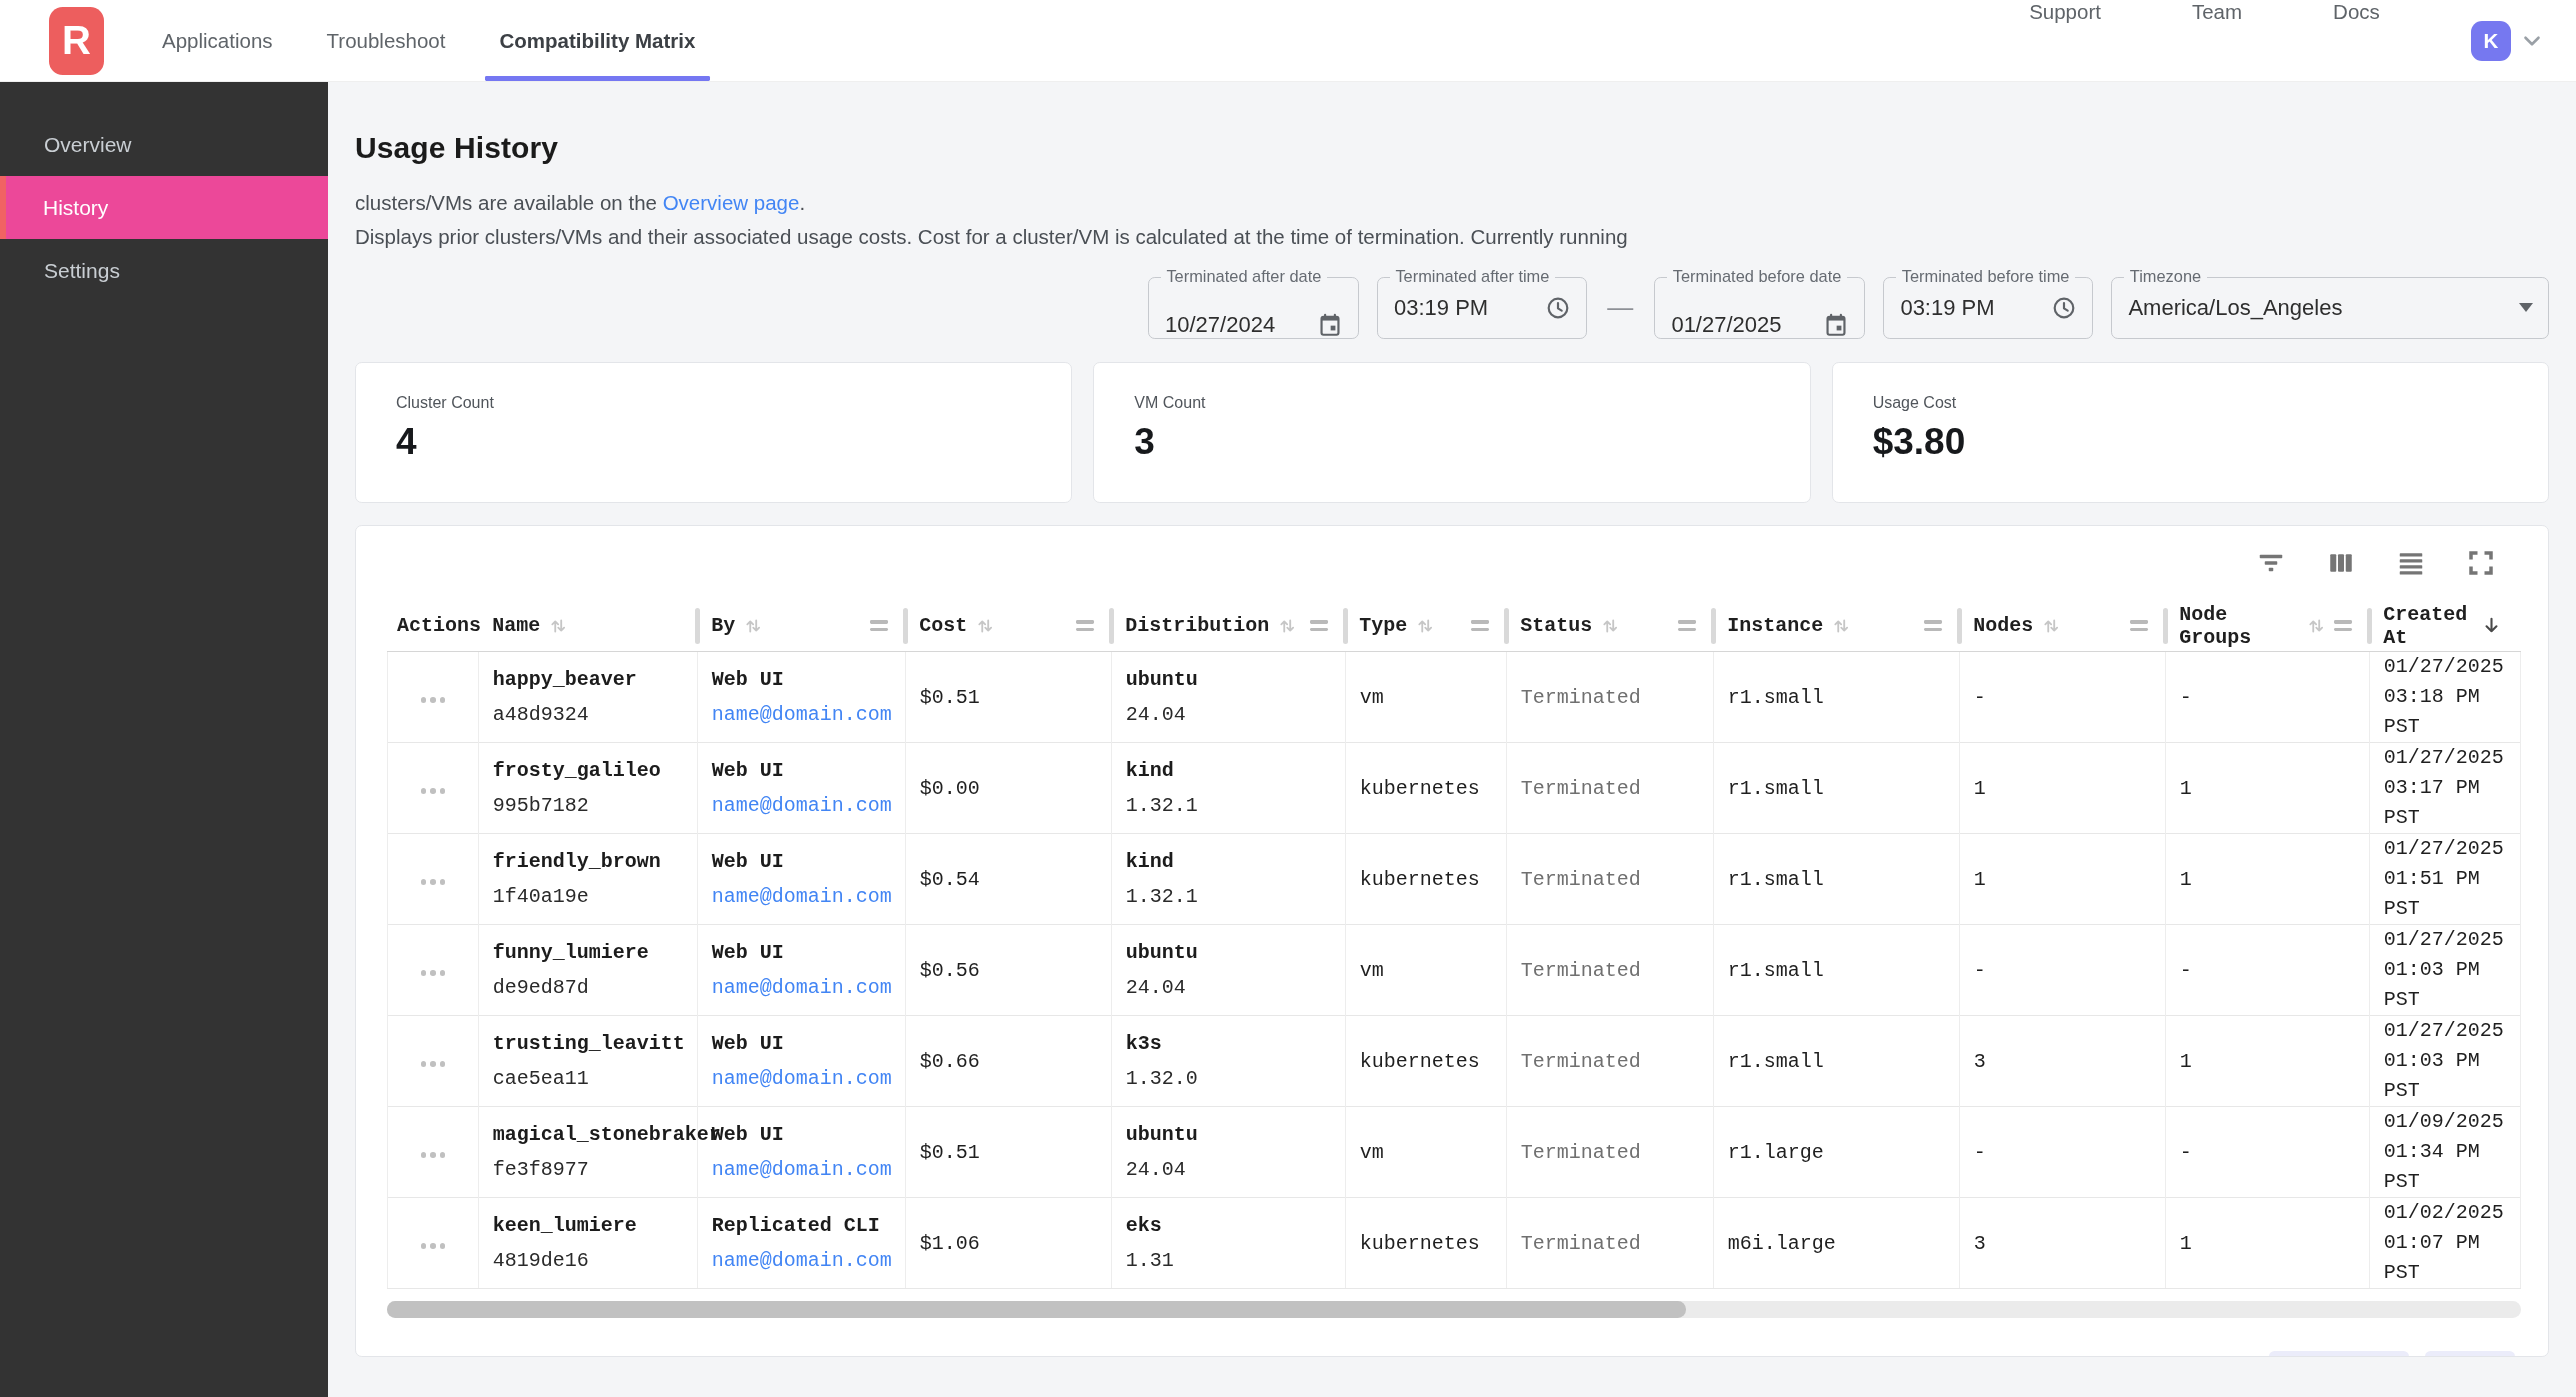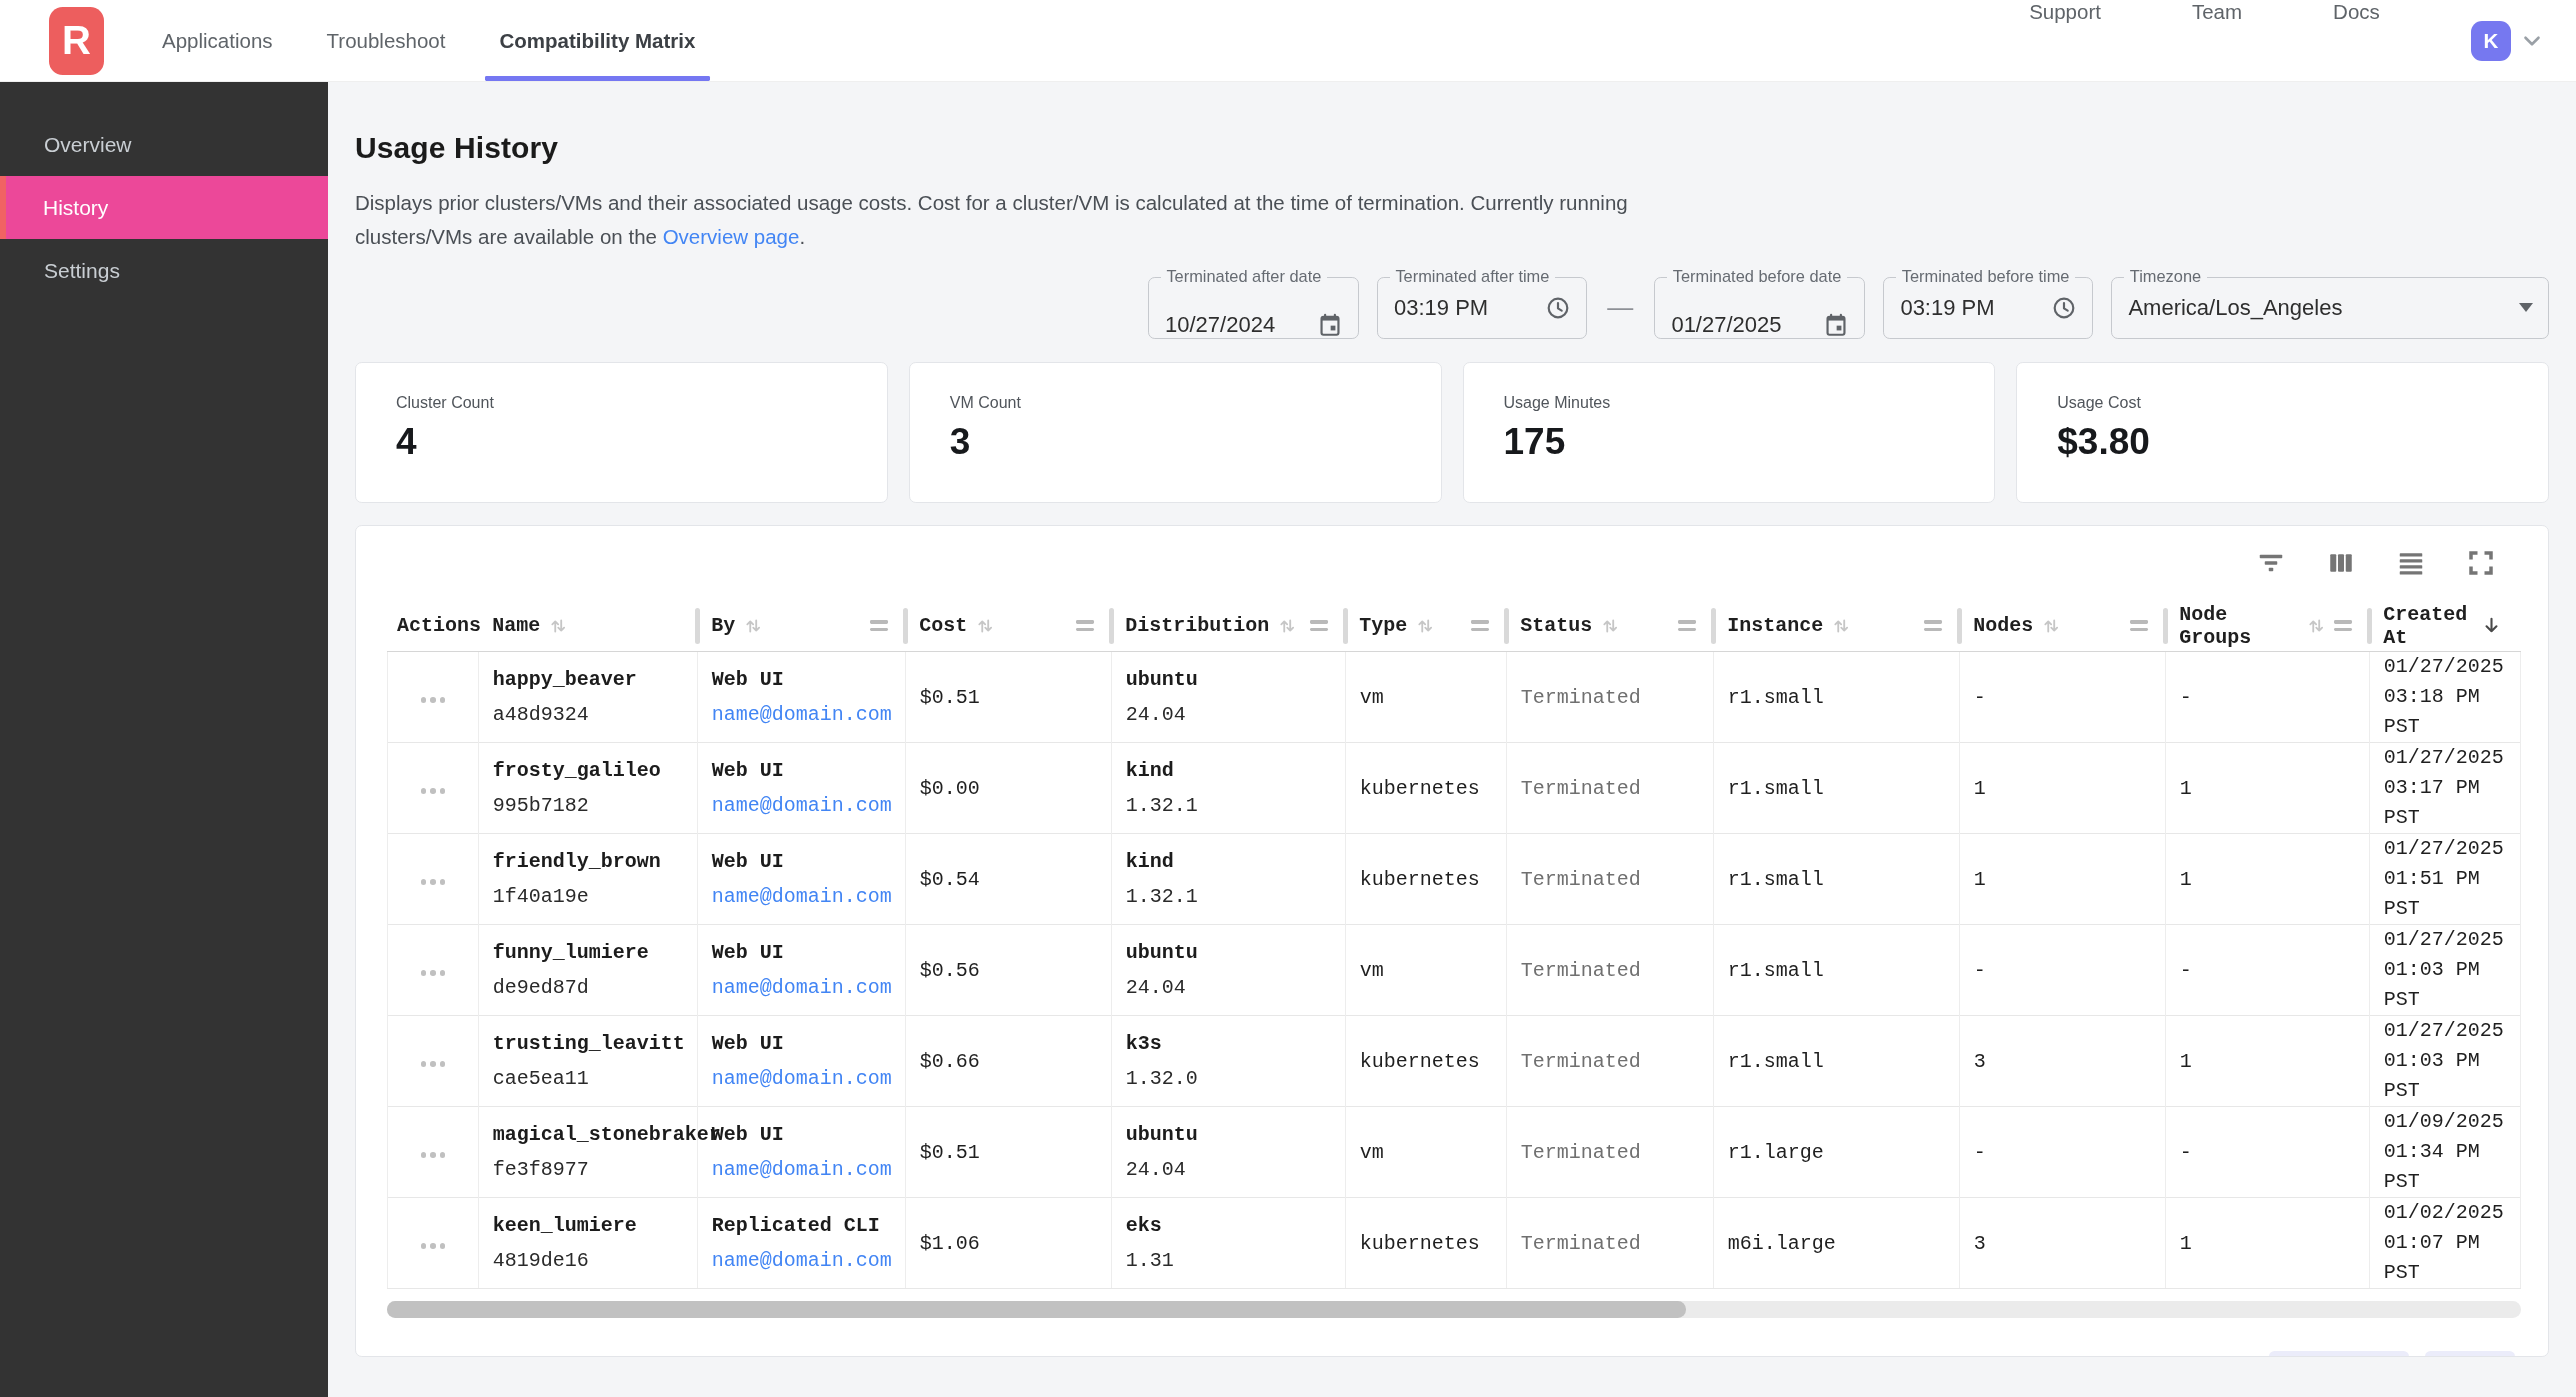--- a/index.html
+++ b/index.html
@@ -120,22 +120,22 @@
 
     <aside class="sidebar">
       <div class="side-item">Overview</div>
       <div class="side-item active">History</div>
       <div class="side-item">Settings</div>
     </aside>
 
     <main class="main">
       <h1 class="page-title">Usage History</h1>
       <div class="desc">
+        <div><span>clusters/VMs are available on the </span><a>Overview page</a><span>.</span></div>
         <div>Displays prior clusters/VMs and their associated usage costs. Cost for a cluster/VM is calculated at the time of termination. Currently running</div>
-        <div><span>clusters/VMs are available on the </span><a>Overview page</a><span>.</span></div>
       </div>
 
       <div class="filters">
         <div class="field w-date">
           <span class="flabel">Terminated after date</span>
           <span class="fvalue">10/27/2024</span>
           <span class="ficon">
             <svg width="26" height="26" viewBox="0 0 24 24" fill="none" stroke="#5f6368" stroke-width="2">
                 <path d="M7.5 2.5v3.5M16.5 2.5v3.5" stroke-linecap="round"></path>
                 <rect x="4.2" y="4.5" width="15.6" height="16.5" rx="1.8"></rect>
@@ -185,24 +185,20 @@
       </div>
 
       <div class="stats">
         <div class="stat-card">
           <div class="stat-label">Cluster Count</div>
           <div class="stat-value">4</div>
         </div>
         <div class="stat-card">
           <div class="stat-label">VM Count</div>
           <div class="stat-value">3</div>
-        </div>
-        <div class="stat-card">
-          <div class="stat-label">Usage Minutes</div>
-          <div class="stat-value">175</div>
         </div>
         <div class="stat-card">
           <div class="stat-label">Usage Cost</div>
           <div class="stat-value">$3.80</div>
         </div>
       </div>
 
       <div class="table-card">
         <div class="grid-toolbar">
           <button class="tool-btn" title="">

